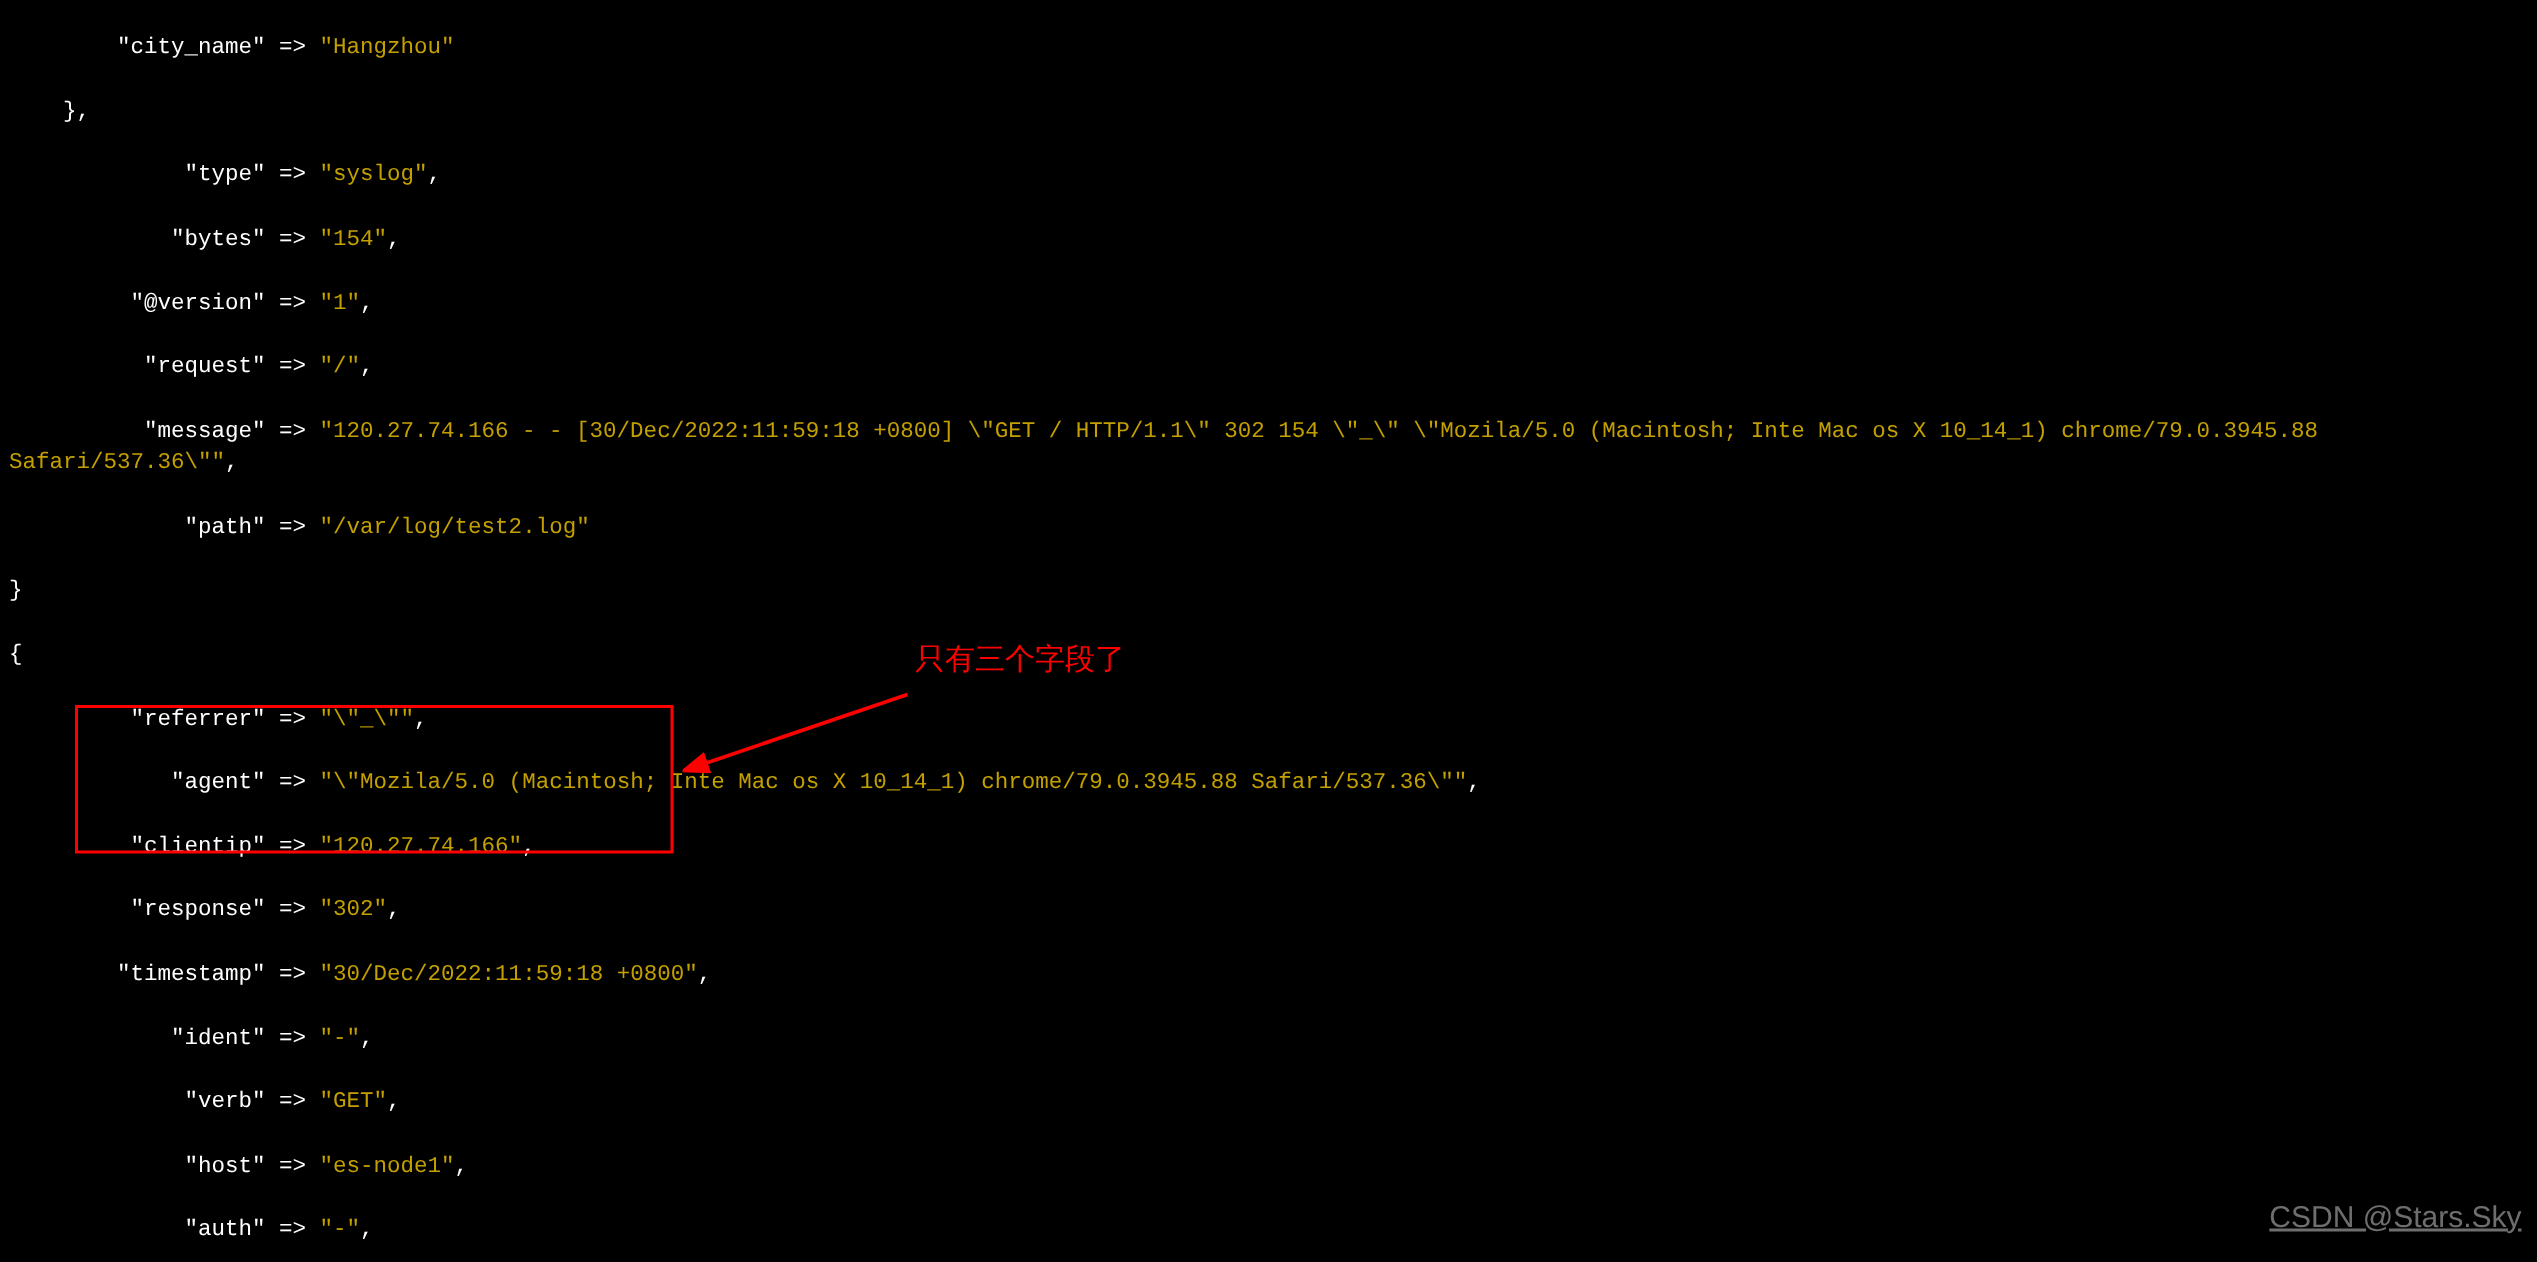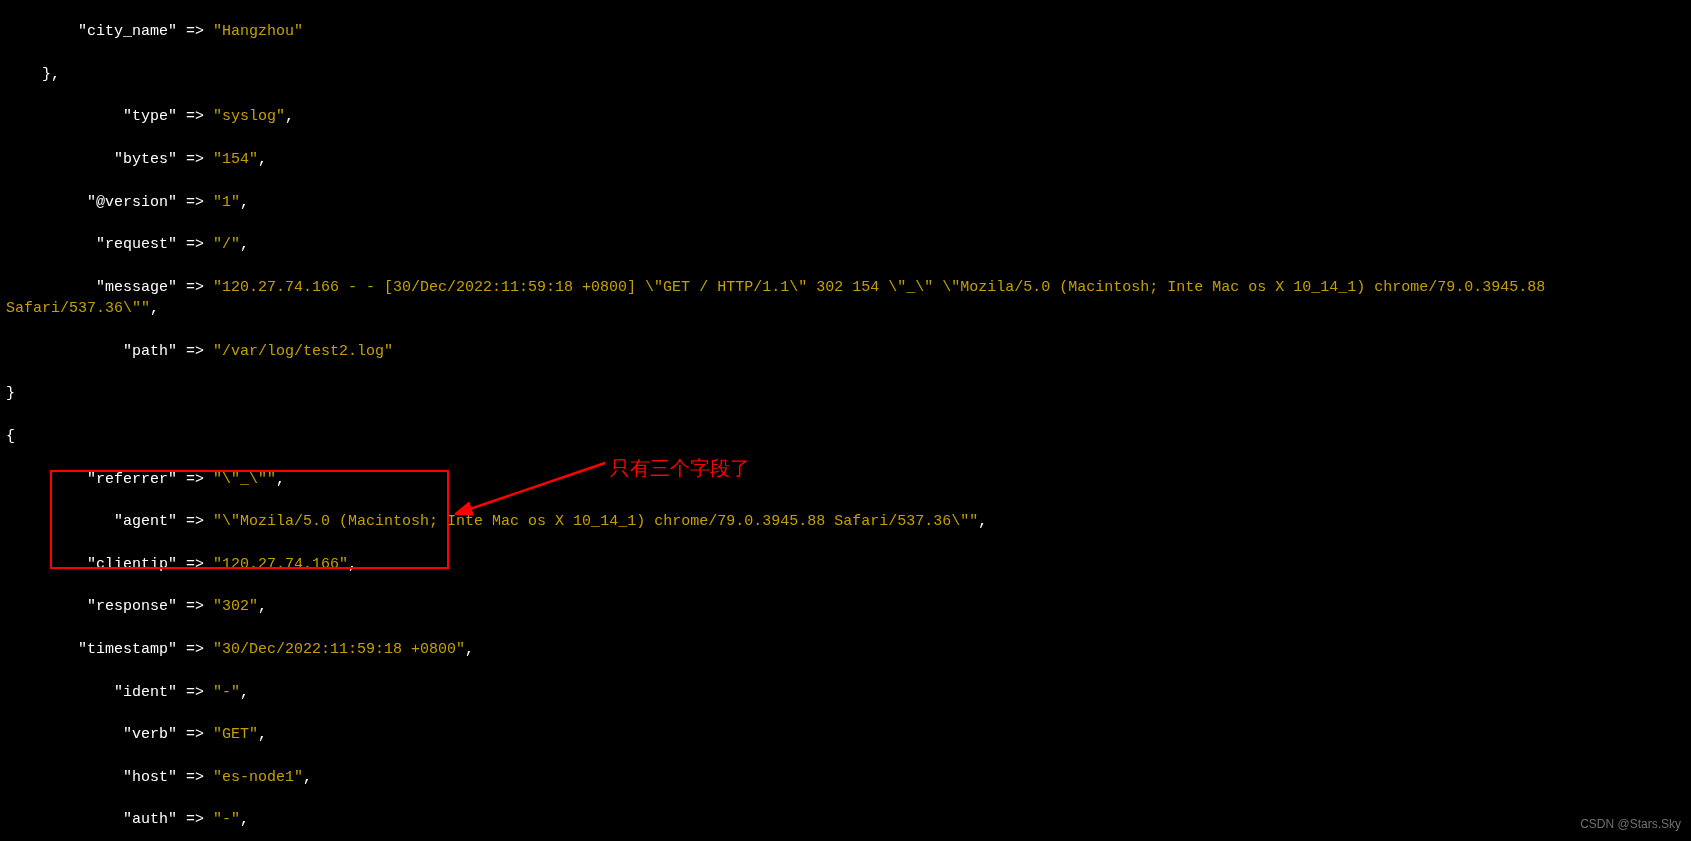--- a/index.html
+++ b/index.html
@@ -38,24 +38,25 @@
     font-size: 20px;
     white-space: nowrap;
   }
   .arrow-svg {
     position: absolute;
     pointer-events: none;
   }
   .watermark {
     position: absolute;
     right: 10px;
-    bottom: 6px;
+    bottom: 18px;
     color: rgba(200,200,200,0.55);
     font-family: Arial, sans-serif;
-    font-size: 12px;
+    font-size: 20px;
+    text-decoration: underline;
   }
 </style>
 </head>
 <body>
 
 <div class="terminal">
 <div><span class="plain">        </span><span class="key">"city_name"</span><span class="arrow"> =&gt; </span><span class="str">"Hangzhou"</span></div>
 <div><span class="brace">    },</span></div>
 <div><span class="plain">             </span><span class="key">"type"</span><span class="arrow"> =&gt; </span><span class="str">"syslog"</span><span class="plain">,</span></div>
 <div><span class="plain">            </span><span class="key">"bytes"</span><span class="arrow"> =&gt; </span><span class="str">"154"</span><span class="plain">,</span></div>
@@ -95,15 +96,15 @@
 
 <svg class="arrow-svg" style="left:455px; top:455px;" width="160" height="70">
   <defs>
     <marker id="ah" markerWidth="10" markerHeight="10" refX="2" refY="3" orient="auto">
       <path d="M0,0 L0,6 L8,3 z" fill="#ff0000"></path>
     </marker>
   </defs>
   <line x1="150" y1="8" x2="12" y2="55" stroke="#ff0000" stroke-width="2.5" marker-end="url(#ah)"></line>
 </svg>
 
-<div class="annotation-text" style="left:610px; top:458px;">只有三个字段了</div>
+<div class="annotation-text" style="left:610px; top:431px;font-family:Liberation Mono, monospace;">只有三个字段了</div>
 
 <div class="watermark">CSDN @Stars.Sky</div>
 
 </body></html>

